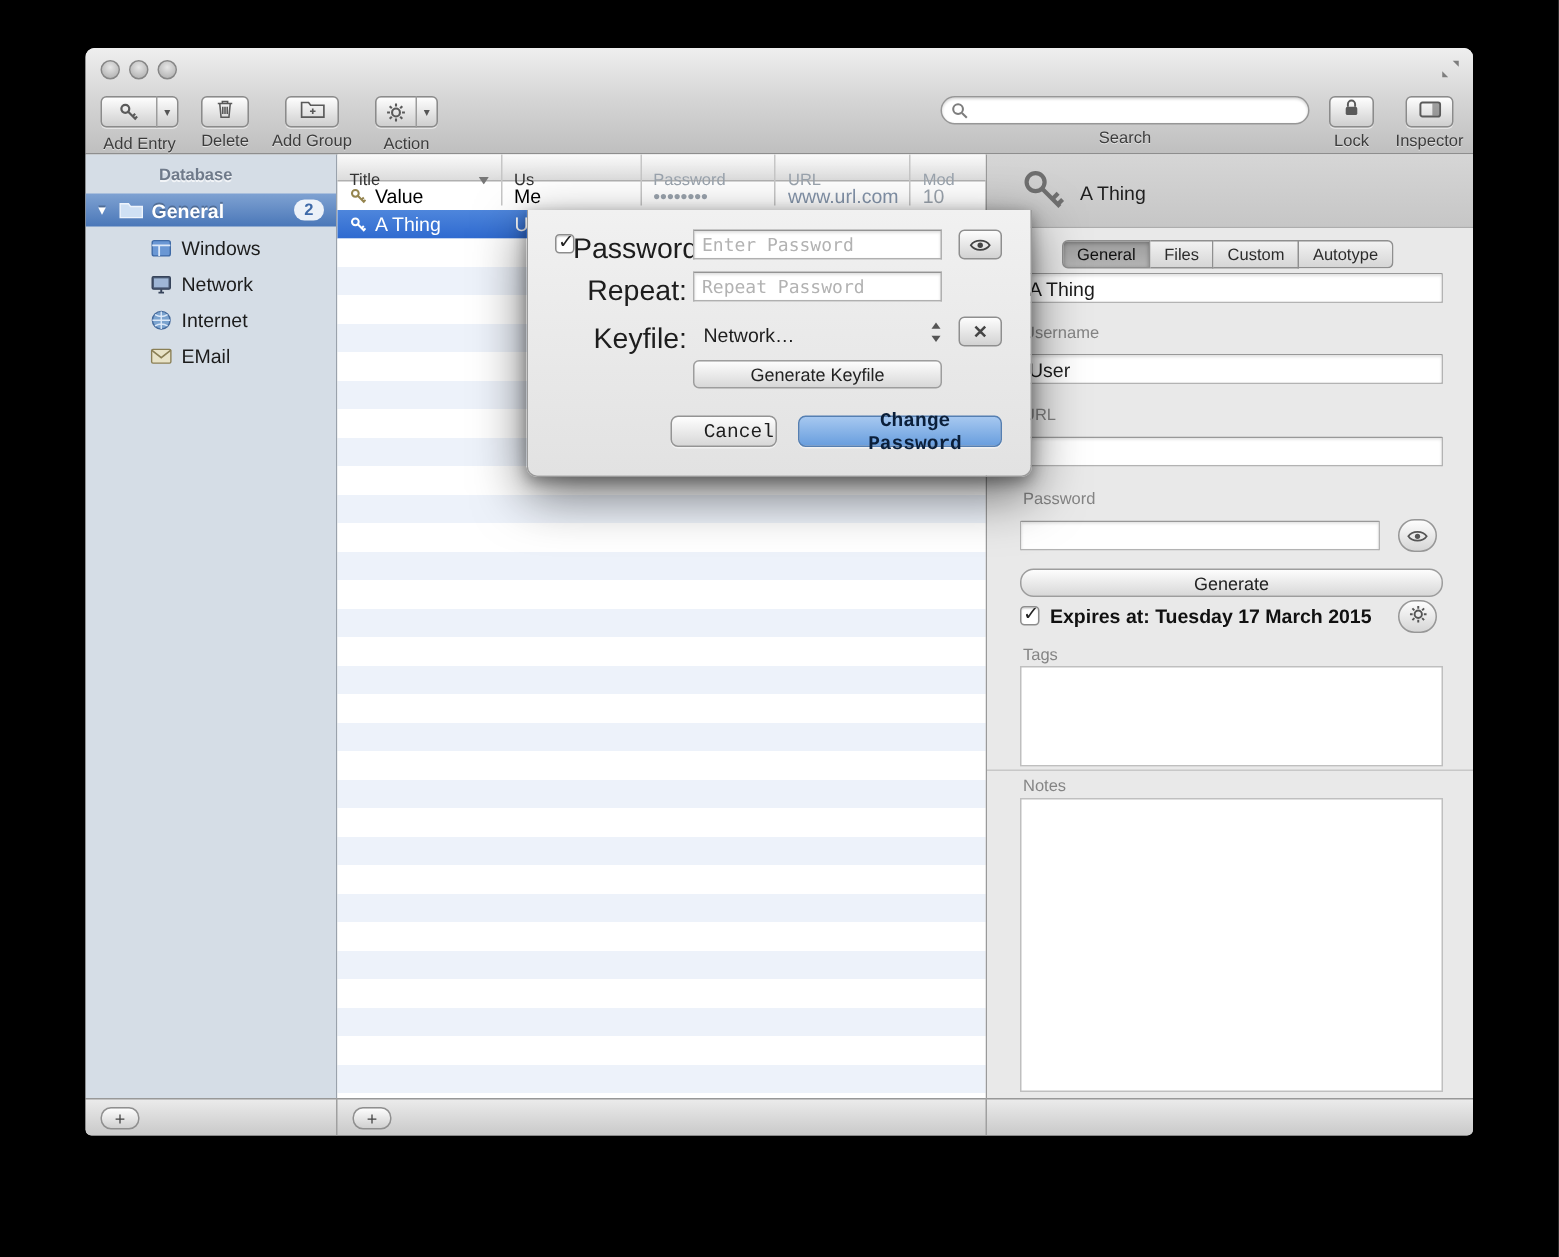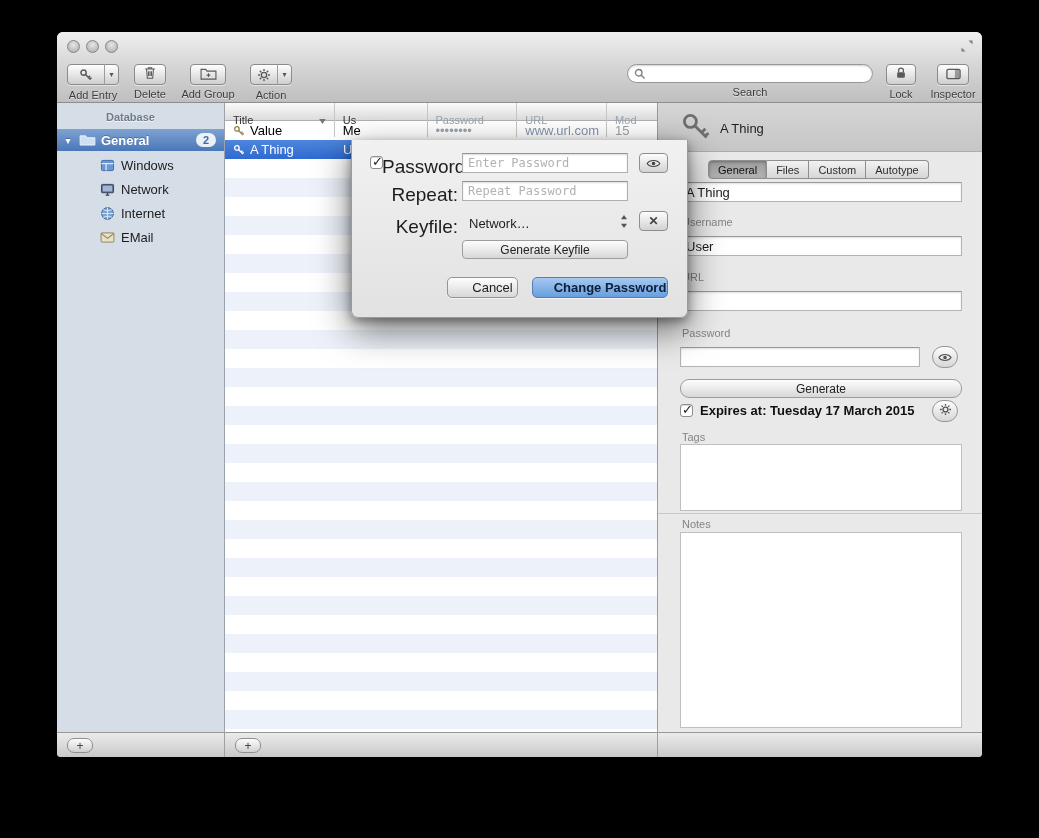--- a/index.html
+++ b/index.html
@@ -102,21 +102,21 @@
   .sh-label { position:absolute; width:76px; text-align:right; font-size:19px; color:#1d1d1d; }
   .sh-tf { position:absolute; left:110px; width:166px; height:20px; background:#fff;
            border:1px solid #b0b0b0; border-top-color:#949494; box-shadow:inset 0 1px 2px rgba(0,0,0,.14);
            font-size:12px; padding:0 5px; outline:none; font-family:inherit; }
   .sh-tf::placeholder { color:#b2b2b2; font-family:"DejaVu Sans Mono",monospace; font-size:12px; }
   .sh-sq { position:absolute; left:287px; width:29px; height:20px; border-radius:4px;
            border:1px solid #8f8f8f; background:linear-gradient(#fdfdfd,#d2d2d2); color:#444;
            display:flex; align-items:center; justify-content:center; font-family:inherit; }
   .push { border:1px solid #949494; border-radius:5px; background:linear-gradient(#fefefe,#d7d7d7);
           font-size:13px; color:#1d1d1d; display:flex; align-items:center; justify-content:center;
-          font-family:Liberation Sans, sans-serif; box-shadow:0 1px 0 rgba(255,255,255,.5);padding-left:20px; }
+          font-family:Liberation Mono, monospace; box-shadow:0 1px 0 rgba(255,255,255,.5);padding-left:20px; }
   .push.blue { background:linear-gradient(#a6c8f0,#699ede); border-color:#557fb2; color:#0b1f3a;
                font-weight:bold; }
 
   
   .footer { position:absolute; left:0; top:700px; width:925px; height:25px;
             background:linear-gradient(#ebebeb,#c9c9c9); border-top:1px solid #989898; }
   .plusbtn { position:absolute; top:5px; width:26px; height:15px; border-radius:7px;
              border:1px solid #8f8f8f; background:linear-gradient(#fdfdfd,#d0d0d0);
              font-size:12px; line-height:12px; color:#444; display:flex; align-items:center;
              justify-content:center; font-family:inherit; }
@@ -319,21 +319,21 @@
           <div class="el-cell" style="width:93px">
               <span>Me</span>
             </div>
           <div class="el-cell dim" style="width:90px">
               <span>••••••••</span>
             </div>
           <div class="el-cell" style="width:90px; color:#8494aa">
               <span>www.url.com</span>
             </div>
           <div class="el-cell dim" style="width:50px">
-              <span>15</span>
+              <span>10</span>
             </div>
         </div>
 
         <div class="el-row row-sel" style="top:37px">
           <div class="el-cell" style="width:110px">
             <span style="display:inline-flex; margin-right:5px; color:#ffffff">
               <svg width="12" height="12" viewBox="0 0 16 16" fill="none" stroke="currentColor" stroke-width="1.8">
                   <circle cx="5.2" cy="5.2" r="3"></circle>
                   <path d="M7.4 7.4 13.3 13.3M10.8 10.8l1.9-1.9M12.6 12.6l1.6-1.6"></path>
                 </svg>

